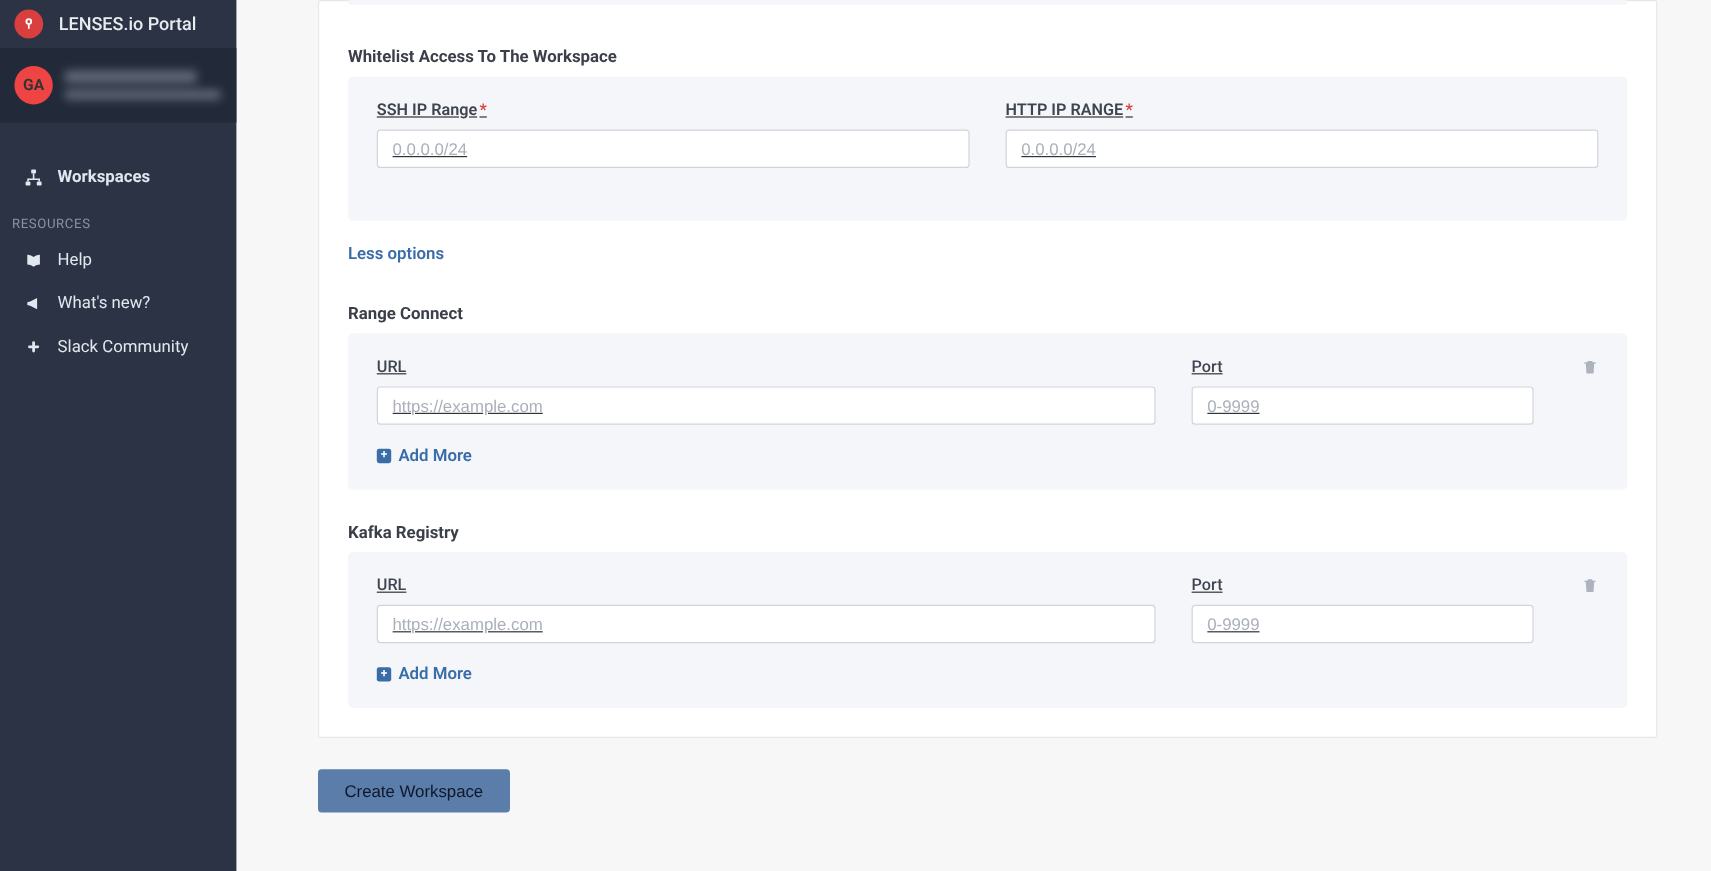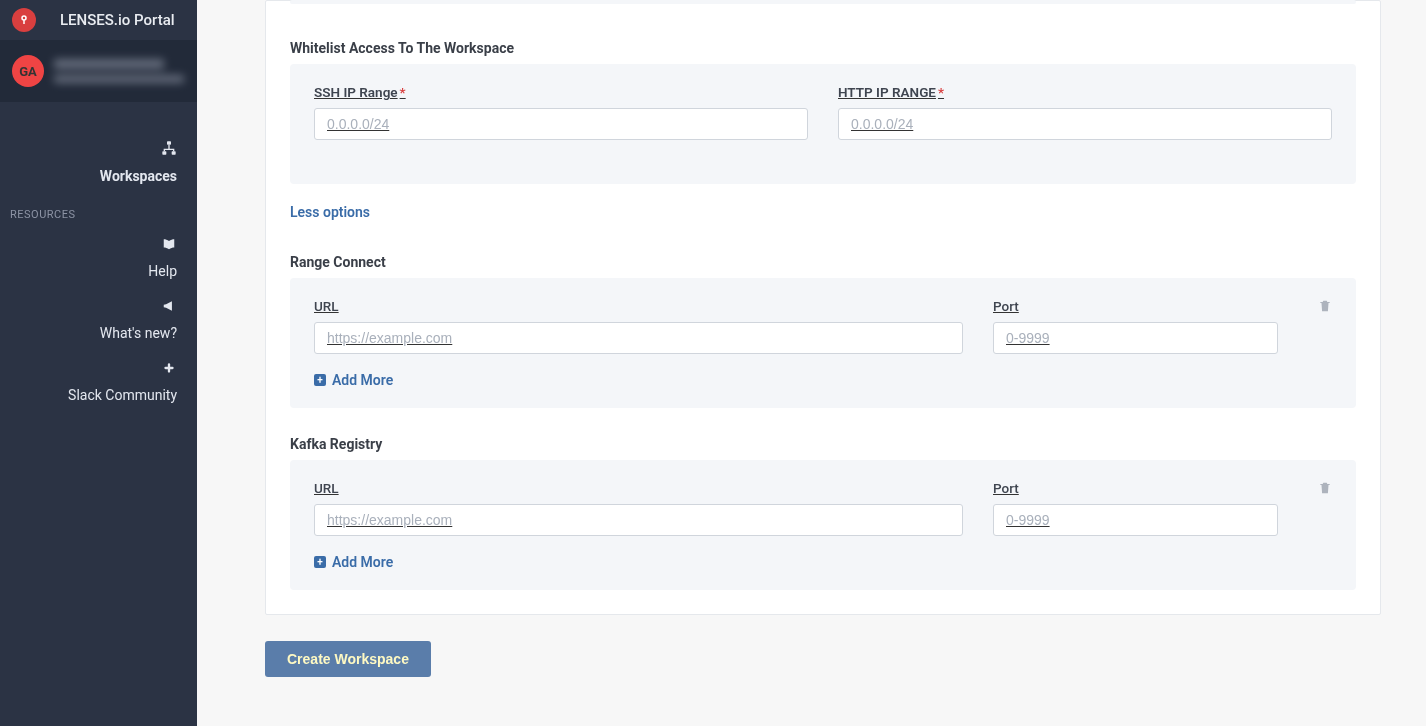--- a/index.html
+++ b/index.html
@@ -19,21 +19,21 @@
     width: 197px;
     background: #2b3344;
     color: #fff;
     display: flex;
     flex-direction: column;
     flex-shrink: 0;
   }
   .brand {
     display: flex;
     align-items: center;
-    gap: 24px;
+    gap: 13px;
     height: 40px;
     padding: 0 12px;
     font-size: 15px;
     font-weight: 500;
     color: #e9ecf1;
   }
   .brand-logo {
     width: 24px; height: 24px;
     background: #d93f3f;
     border-radius: 50%;
@@ -57,27 +57,26 @@
     font-weight: 700;
     font-size: 13px;
     flex-shrink: 0;
   }
   .user-lines { filter: blur(4px); opacity: .6; line-height: 1.2; font-size: 12px; }
   .user-lines .l1 { background: #8e95a5; height: 10px; width: 110px; border-radius: 2px; margin-bottom: 6px; }
   .user-lines .l2 { background: #8e95a5; height: 8px; width: 130px; border-radius: 2px; }
 
   .nav-item {
     display: flex;
-    align-items: flex-end;
+    align-items: center;
     gap: 12px;
     padding: 10px 20px;
     cursor: pointer;
     font-size: 14px;
     color: #e3e7ef;
-    flex-direction: column;
   }
   .nav-item.bold { font-weight: 700; margin-top: 28px; }
   .nav-item .ico { width: 16px; display:flex; justify-content:center; }
   .section-head {
     padding: 14px 10px 6px 10px;
     font-size: 11px;
     letter-spacing: .5px;
     color: #8c93a4;
     font-weight: 400;
   }
@@ -159,25 +158,25 @@
     background: #3a6ca8;
     display:flex; align-items:center; justify-content:center;
     color:#fff; border-radius:2px; font-size:10px; line-height:1;
   }
 
   .trash-icon { color: #adb3bd; cursor: pointer; }
 
   .submit-btn {
     margin-top: 26px;
     background: #5a7daa;
-    color: #fef9c3;
+    color: #0f172a;
     border: none;
     padding: 10px 22px;
     font-size: 14px;
-    font-weight: 700;
+    font-weight: 400;
     border-radius: 3px;
     cursor: pointer;
   }
   .gap-top { height: 4px; background:#f4f6f9; border-radius:4px; margin-top: -1px; }
 </style>
 </head>
 <body>
 
 <aside class="sidebar">
   <div class="brand">

